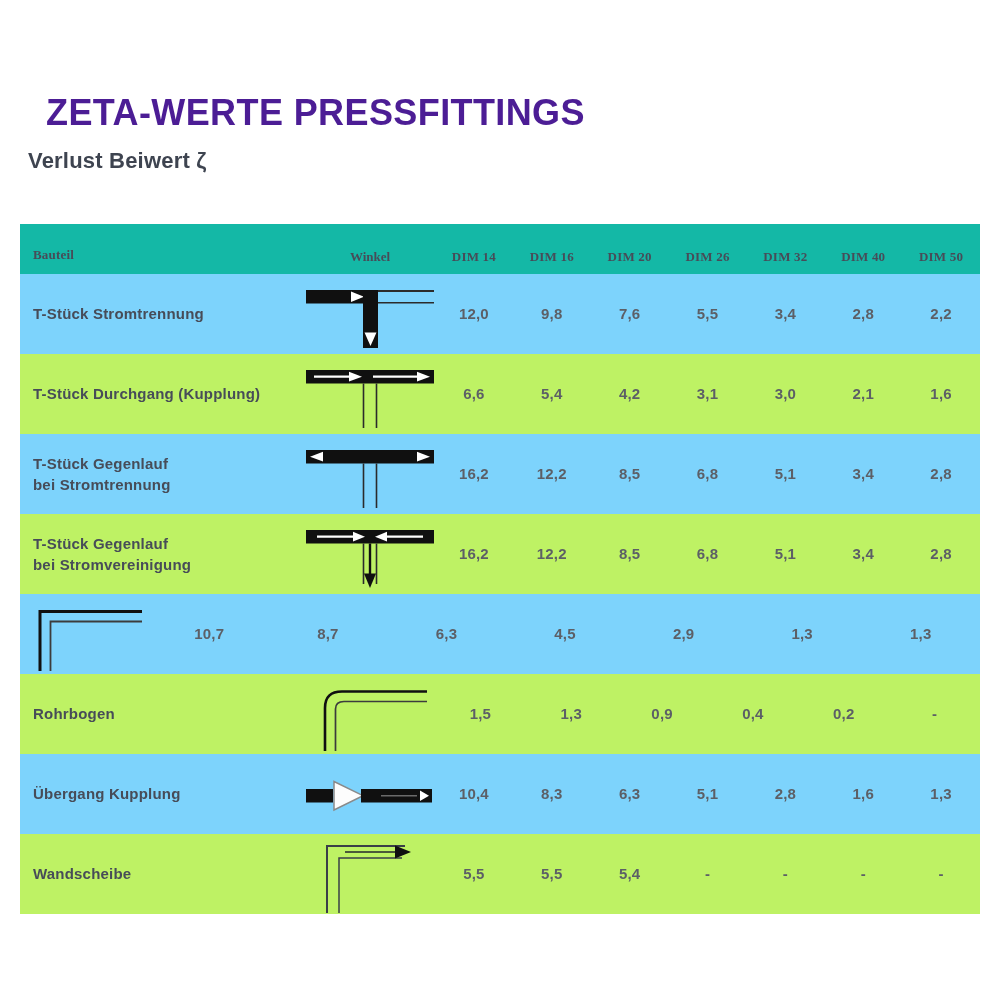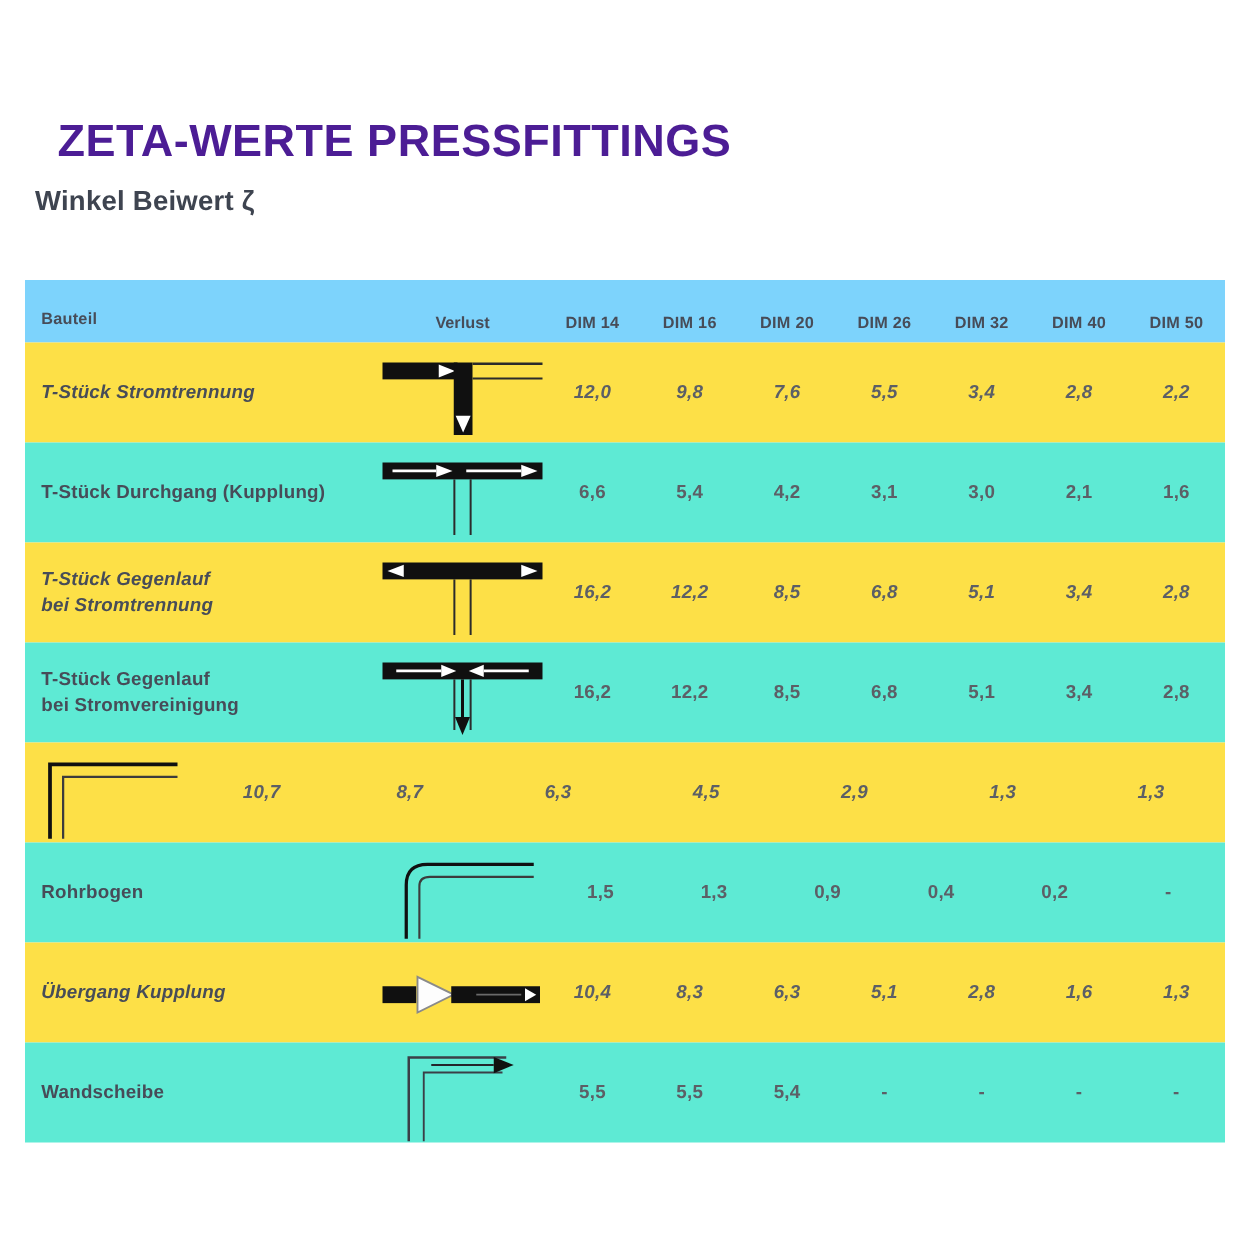--- a/index.html
+++ b/index.html
@@ -12,23 +12,23 @@
     margin:92px 0 0 46px;
     font-size:36px;font-weight:700;letter-spacing:.4px;
     color:#4c1d95;line-height:1.15;
   }
   .page-subtitle{
     margin:16px 0 0 28px;
     font-size:22px;font-weight:700;letter-spacing:.2px;
     color:#3e4450;line-height:1.1;
   }
   .zeta-table{width:960px;margin:50px 0 0 20px;}
-  .row{display:flex;min-height:80px;background:#5eead4;}
-  .row.alt{background:#fde047;font-style:italic;}
-  .row.hrow{min-height:50px;height:50px;background:#7dd3fc;}
+  .row{display:flex;min-height:80px;background:#bef264;}
+  .row.alt{background:#7dd3fc;}
+  .row.hrow{min-height:50px;height:50px;background:#14b8a6;font-family:Liberation Serif, serif;}
   .cell{box-sizing:border-box;}
   .cell.lbl{
     width:285px;padding-left:13px;display:flex;align-items:center;
     font-size:15px;font-weight:700;color:#474c58;line-height:1.4;
     letter-spacing:.2px;white-space:pre-line;
   }
   .cell.sym{width:130px;position:relative;}
   .cell.sym svg{position:absolute;top:4px;left:0;overflow:visible;}
   .cell.val{
     flex:1;display:flex;align-items:center;justify-content:center;
@@ -36,26 +36,26 @@
   }
   .hrow .cell{align-items:flex-end;padding-bottom:9px;}
   .hrow .cell.lbl,.hrow .cell.val{font-size:13px;color:#474c58;}
   .hrow .cell.sym{display:flex;justify-content:center;
     font-size:13px;font-weight:700;color:#474c58;}
 </style>
 </head>
 <body>
 
 <h1 class="page-title">ZETA-WERTE PRESSFITTINGS</h1>
-<h2 class="page-subtitle">Winkel Beiwert ζ</h2>
+<h2 class="page-subtitle">Verlust Beiwert ζ</h2>
 
 <div class="zeta-table">
   <div class="row hrow">
     <div class="cell lbl">Bauteil</div>
-    <div class="cell sym">Verlust</div>
+    <div class="cell sym">Winkel</div>
   <div class="cell val">DIM 14</div>
       <div class="cell val">DIM 16</div>
       <div class="cell val">DIM 20</div>
       <div class="cell val">DIM 26</div>
       <div class="cell val">DIM 32</div>
       <div class="cell val">DIM 40</div>
       <div class="cell val">DIM 50</div>
     </div>
 <div class="row alt">
     <div class="cell lbl">T-Stück Stromtrennung</div>

